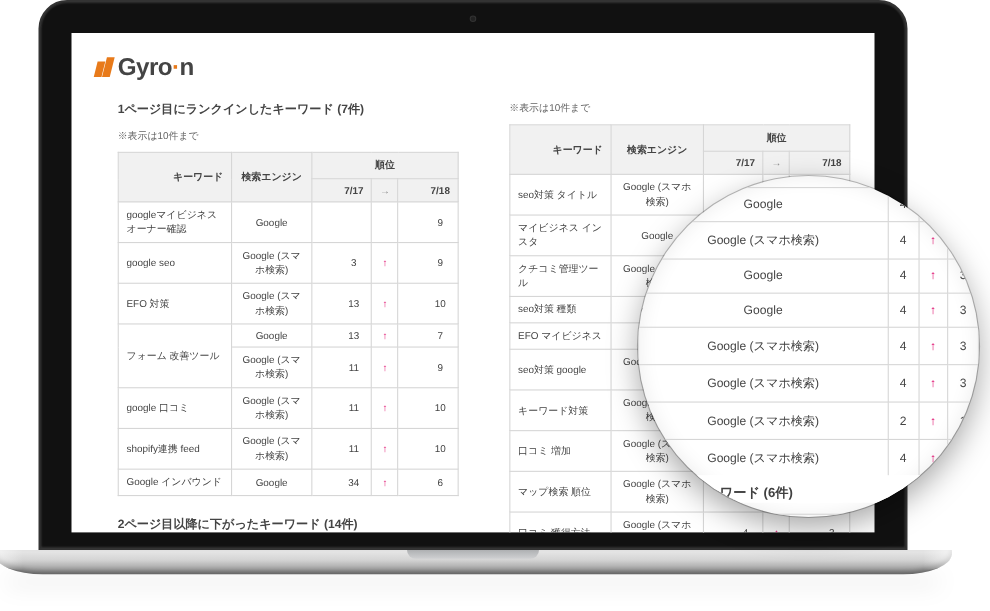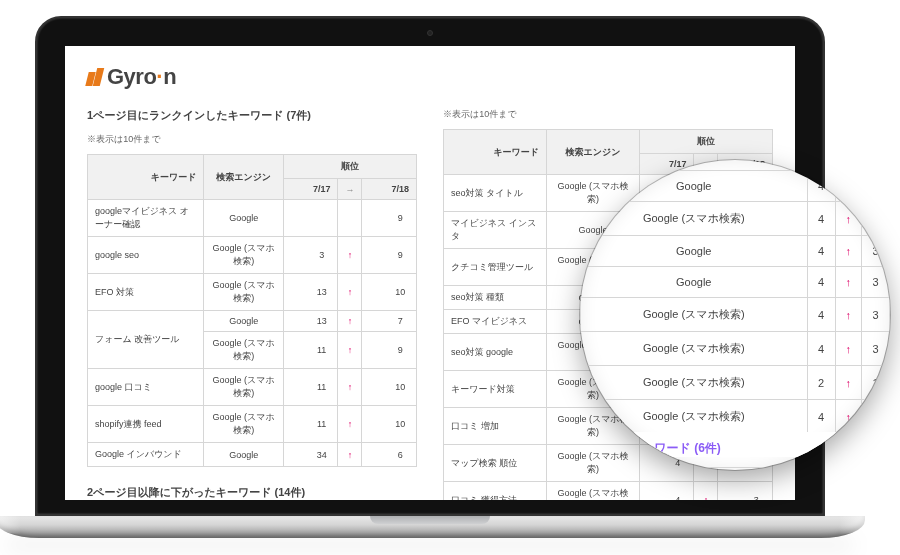--- a/index.html
+++ b/index.html
@@ -9,21 +9,21 @@
       font-family: -apple-system, "Hiragino Kaku Gothic Pro", Meiryo, sans-serif;
       background: transparent;
       position: relative;
     }
 
     
     .laptop {
       position: absolute;
       left: 50%;
       transform: translateX(-50%);
-      top: 16px;
+      top: 0;
     }
     .screen-bezel {
       width: 790px;
       height: 500px;
       background: #111;
       border: 2px solid #333;
       border-radius: 26px 26px 0 0;
       padding: 28px 28px 14px 28px;
       position: relative;
       box-shadow: inset 0 0 2px rgba(255,255,255,0.3);
@@ -104,21 +104,21 @@
       color: #444;
       margin-left: 3px;
       letter-spacing: -0.5px;
     }
     .logo .word .dot { color: #e87a1a; }
 
     .cols {
       display: flex;
       gap: 26px;
     }
-    .col { flex: 1; min-width: 0; }
+    .col { flex: 1; min-width: 0; margin-left: 20px; }
 
     .sec-title {
       font-weight: 700;
       font-size: 11px;
       color: #444;
       margin-bottom: 10px;
     }
     .sec-note {
       font-size: 9px;
       color: #666;
@@ -174,21 +174,21 @@
       font-size: 11px;
     }
     .lens td, .lens th { padding: 9px 10px; }
 
     .lens .partial-title {
       position: absolute;
       top: 272px;
       left: 50px;
       font-weight: 700;
       font-size: 12px;
-      color: #8b5cf6;
+      color: #404040;
       background: #fff;
       padding-top: 8px;
       width: 220px;
     }
     .lens .kw-col { width: 0; padding:0; border-left:none; border-right:1px solid #d6d6d6; }
   </style>
 </head>
 <body>
 
 <div class="laptop">

